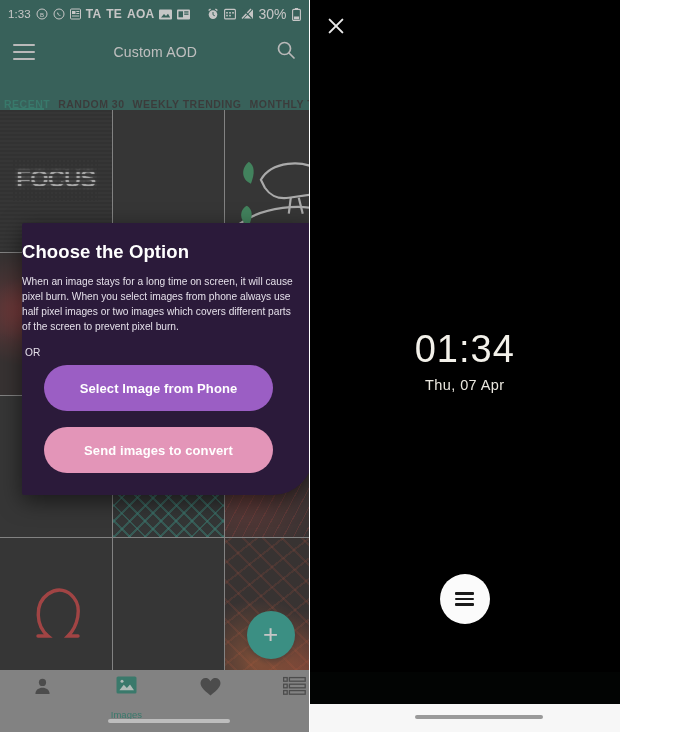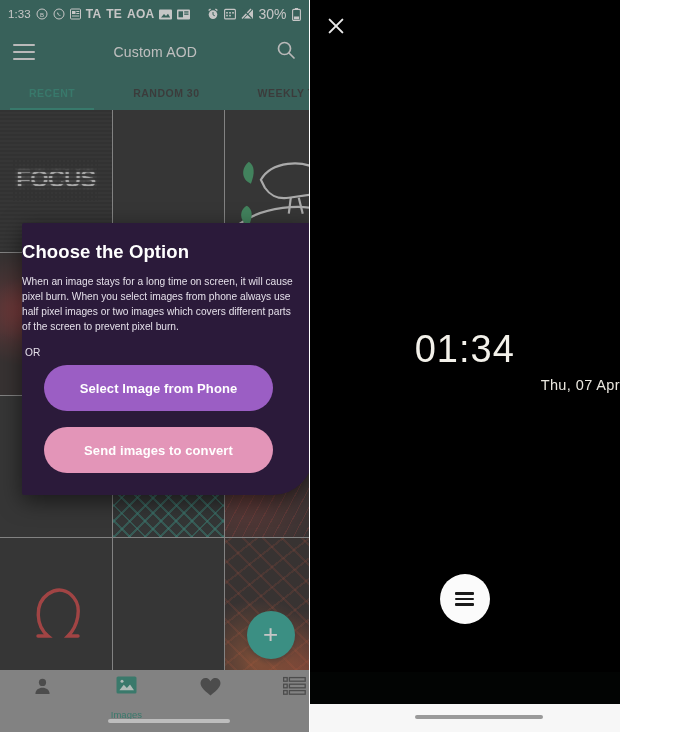--- a/index.html
+++ b/index.html
@@ -57,22 +57,22 @@
   
   .tabbar {
     position: relative; z-index: 5;
     height: 34px; width: 100%;
     background: #0c5145;
     display: flex; align-items: stretch;
     overflow: hidden;
     white-space: nowrap;
   }
   .tab {
-    display: flex; align-items: center;
-    padding: 0 29px;
+    display: flex; align-items: flex-end;
+    padding: 0 4px;
     font-size: 10.5px; font-weight: bold;
     letter-spacing: 0.5px;
     color: #111111;
     position: relative;
     flex: 0 0 auto;
   }
   .tab.active { color: #0c7a63; }
   .tab.active::after {
     content: ""; position: absolute; left: 10px; right: 10px; bottom: 0;
     height: 2.5px; background: #0c7a63;
@@ -245,21 +245,20 @@
     font-size: 38px; font-weight: 300;
     color: #f3f1ea; letter-spacing: 1px;
     line-height: 1;
     text-shadow: 0 0 5px rgba(0,0,0,0.8);
   }
   .aod-date {
     margin-top: 9px;
     font-size: 14.5px;
     color: #eae7df; letter-spacing: 0.4px;
     text-shadow: 0 0 5px rgba(0,0,0,0.8);
-    text-align: right;
   }
 
   .fab-menu {
     position: absolute; left: 50%; transform: translateX(-50%);
     bottom: 108px;
     width: 50px; height: 50px; border-radius: 50%;
     background: #fbfbfb;
     display: flex; align-items: center; justify-content: center;
     z-index: 6;
     box-shadow: 0 2px 9px rgba(0,0,0,0.55);

